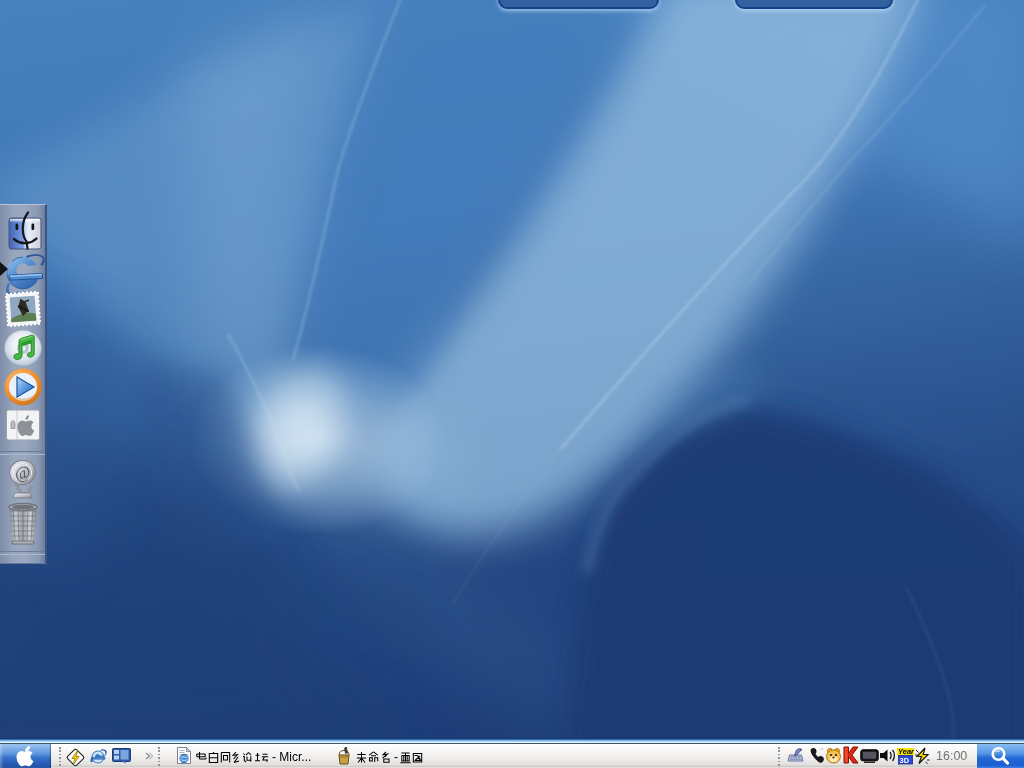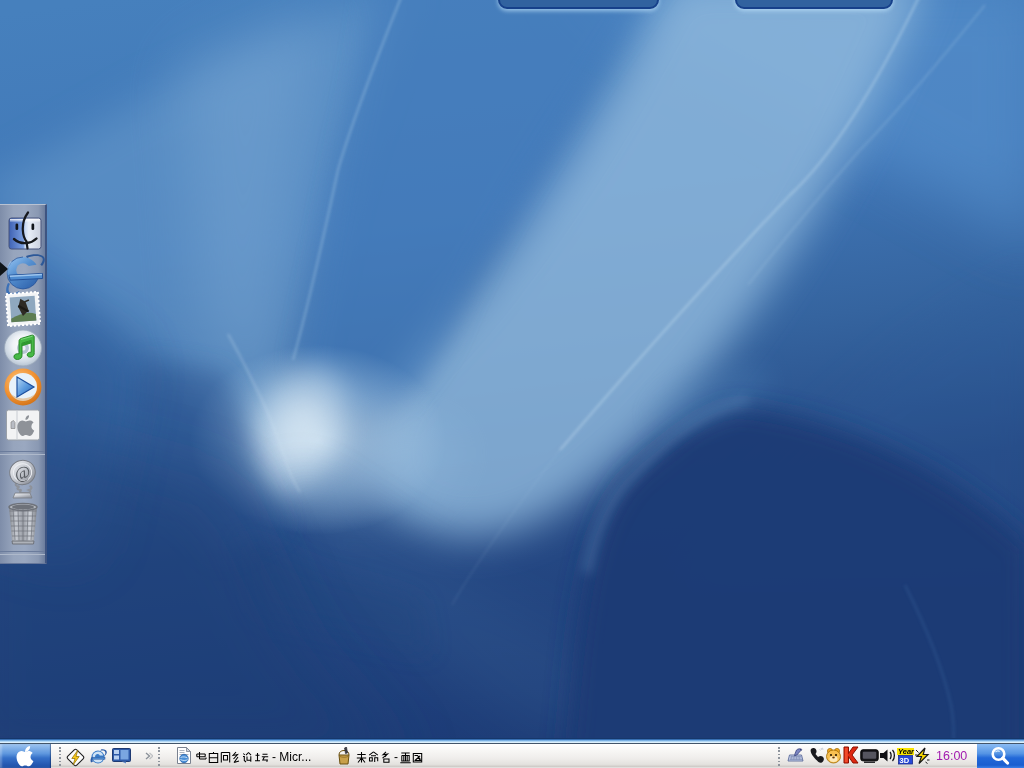--- a/index.html
+++ b/index.html
@@ -11,21 +11,21 @@
 #dock .ic{position:absolute;left:50%;transform:translateX(-50%);}
 .dsep{position:absolute;left:0;width:45px;height:2px;border-top:1px solid #6b7c9c;border-bottom:1px solid #aeb9cb;}
 #ietri{position:absolute;left:0px;top:262px;width:0;height:0;border-left:8px solid #101418;border-top:7px solid transparent;border-bottom:7px solid transparent;}
 #tb{position:absolute;left:0;top:738px;width:1024px;height:30px;}
 #tbstrip{position:absolute;top:0;left:0;width:1024px;height:5px;background:linear-gradient(180deg,#16376b 0,#16376b 1.1px,#3f7dc4 1.6px,#8cc0ee 2.8px,#cfe9fb 4px,#eaf7ff 5px);}
 #tbline{position:absolute;top:4.9px;left:0;width:1024px;height:1.2px;background:#42556a;}
 #tbbody{position:absolute;top:6.1px;left:0;width:1024px;height:23.9px;background:linear-gradient(180deg,#ffffff 0,#f7f6f4 30%,#efedeb 60%,#e3e1de 85%,#cfccc8 94%,#e9e9e9 100%);}
 #applebtn{position:absolute;top:6.1px;left:0;width:51px;height:23.9px;background:linear-gradient(180deg,#9dc4f0 0,#5e97de 40%,#3570c8 58%,#2659b2 85%,#1e4fa6 100%);box-shadow:inset -1px 0 1px rgba(0,20,60,.4),inset 2px 0 2px rgba(255,255,255,.25);}
 .vdots{position:absolute;top:9px;width:2px;height:19px;background:repeating-linear-gradient(180deg,#8e949c 0,#8e949c 1.6px,transparent 1.6px,transparent 3.4px);}
 .tbtxt{position:absolute;top:12.5px;font-size:12px;color:#000;font-family:"Liberation Sans",sans-serif;white-space:nowrap;}
-#clock{position:absolute;top:11px;left:936px;font-size:12.5px;color:#a21caf;}
+#clock{position:absolute;top:11px;left:936px;font-size:12.5px;color:#737373;}
 #searchbtn{position:absolute;top:6.1px;left:977px;width:47px;height:23.9px;background:linear-gradient(180deg,#8abcf4 0,#5494e4 40%,#2268d8 58%,#1a5ed0 88%,#3c80e8 100%);}
 #chev{position:absolute;top:13px;left:143px;width:10px;height:10px;}
 </style>
 </head>
 <body>
 <svg id="desk" width="1024" height="768" viewBox="0 0 1024 768">
 <defs>
 <linearGradient id="base" x1="0.1" y1="0" x2="0.28" y2="1">
  <stop offset="0" stop-color="#4680bd"></stop>
  <stop offset="0.33" stop-color="#4076b6"></stop>

